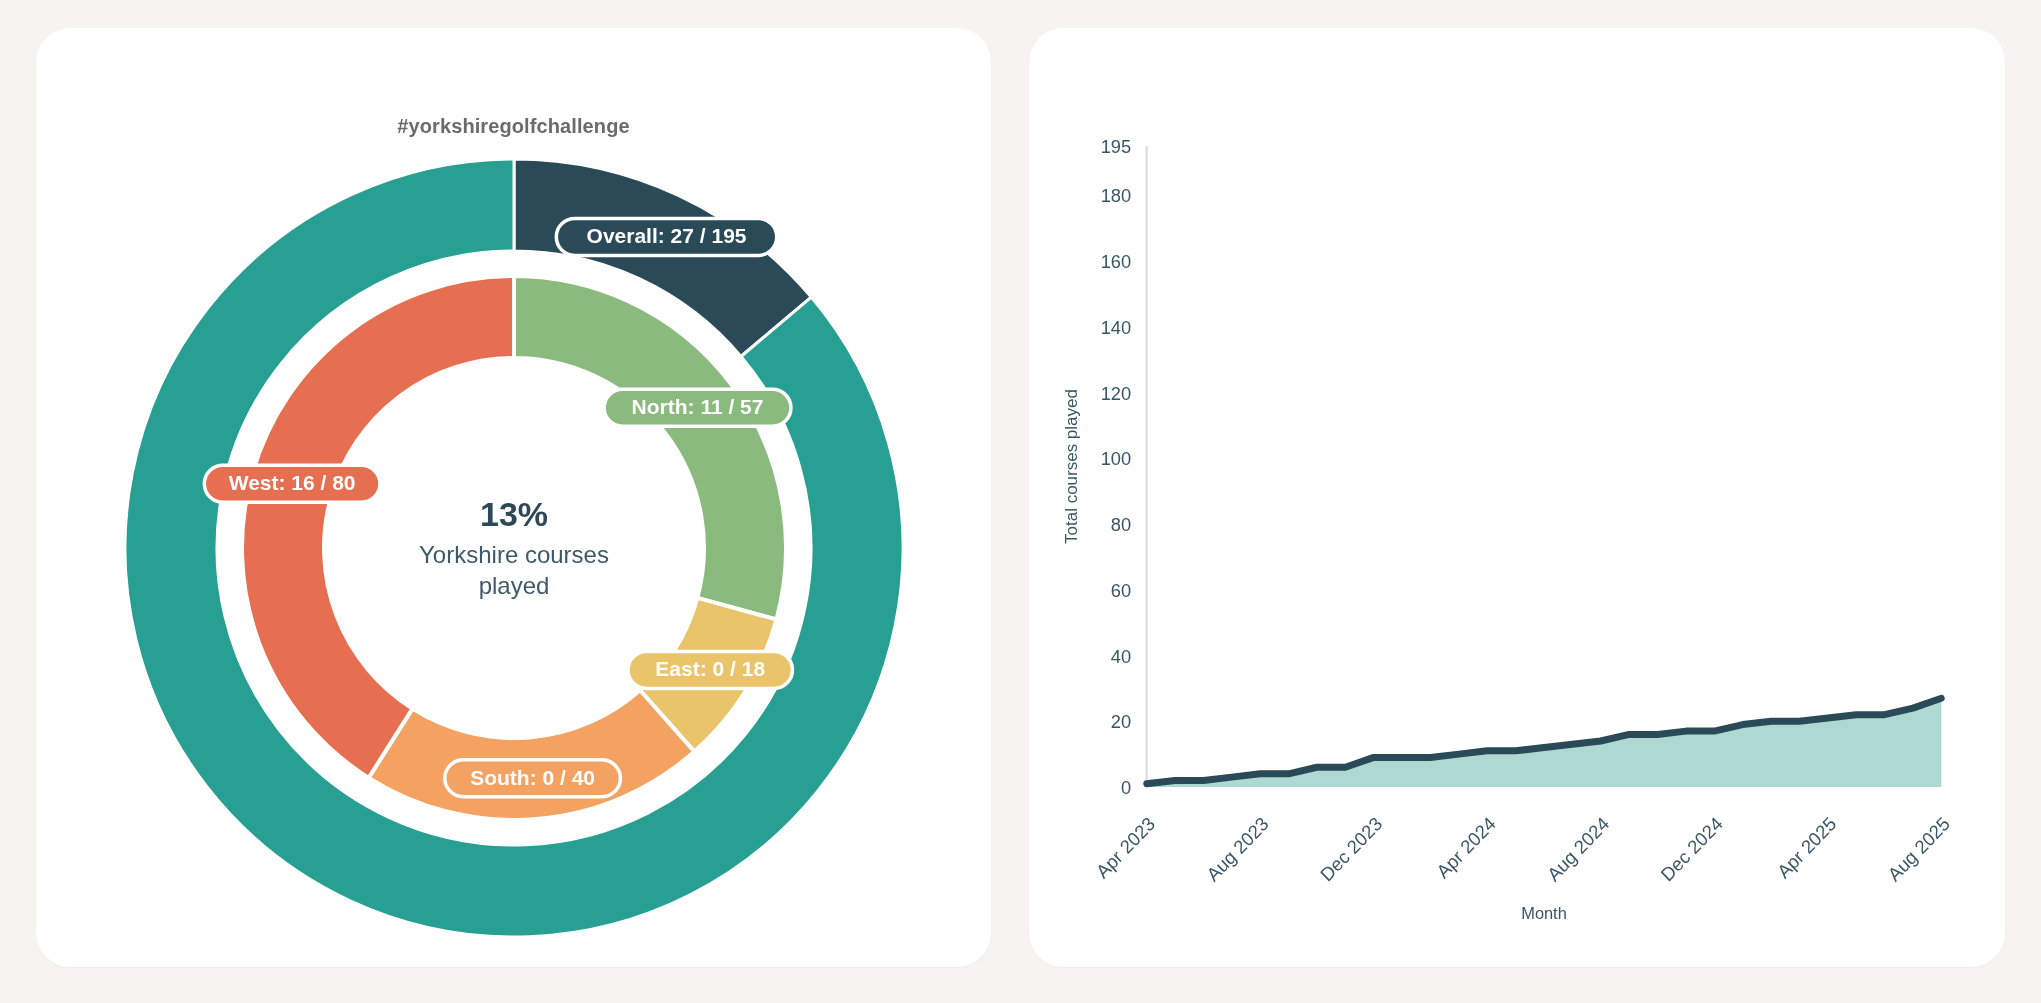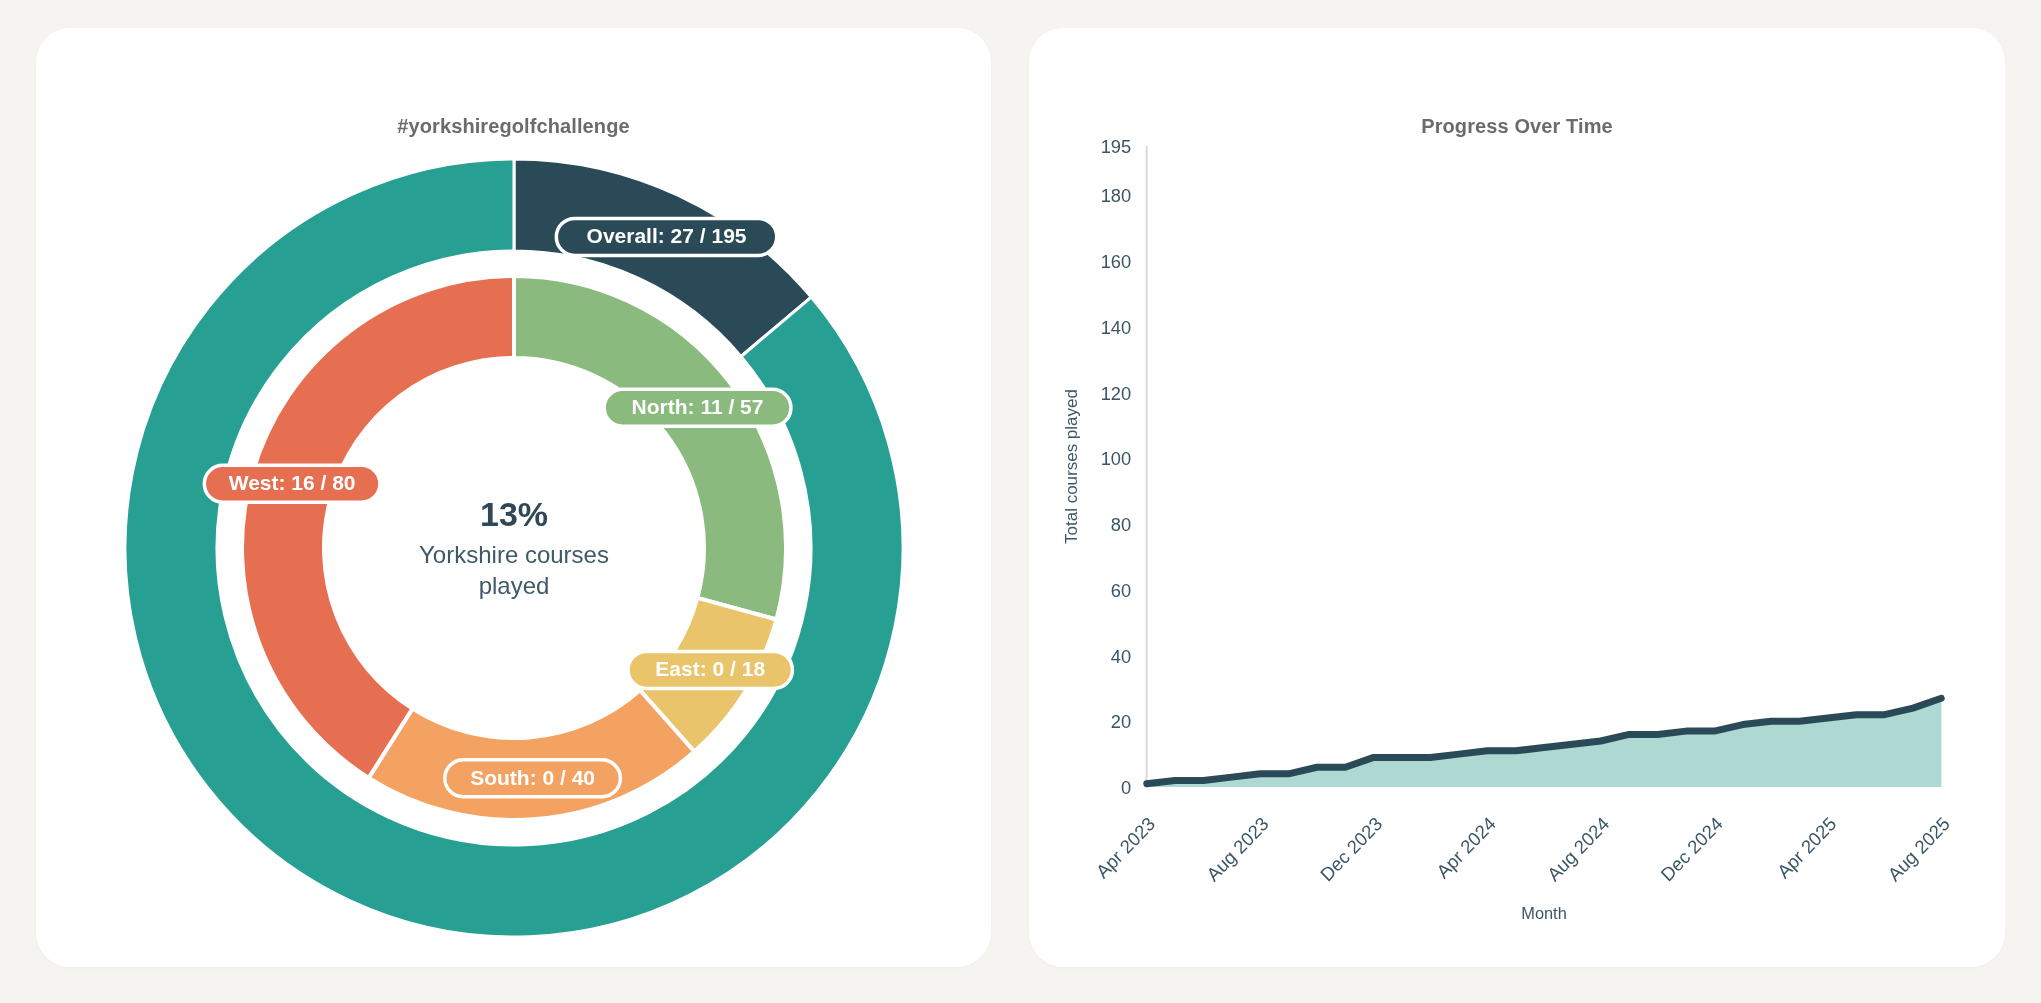--- a/index.html
+++ b/index.html
@@ -124,21 +124,20 @@
             <g>
               <rect x="79.32031621315294" y="306.23176583529965" width="175.6" height="37" rx="18.5" ry="18.5" fill="#e76f51" stroke="#ffffff" stroke-width="3.5"></rect>
               <text x="167.12031621315293" y="325.73176583529965" class="pill-text">West: 16 / 80</text>
             </g>
           </g>
       </svg>
     </div>
   </div>
 
   <div class="card card-right">
-    <div class="chart-title">Progress Over Time</div>
 
     <div class="line-wrap">
       <svg viewBox="0 0 1012 939" preserveAspectRatio="none" xmlns="http://www.w3.org/2000/svg">
         <g id="line-svg">
             <line x1="122" y1="118" x2="122" y2="759" stroke="#d8d8d8" stroke-width="2"></line>
             <text x="106" y="766" text-anchor="end" class="tick-label">0</text>
             <text x="106" y="700.2564102564103" text-anchor="end" class="tick-label">20</text>
             <text x="106" y="634.5128205128206" text-anchor="end" class="tick-label">40</text>
             <text x="106" y="568.7692307692307" text-anchor="end" class="tick-label">60</text>
             <text x="106" y="503.02564102564105" text-anchor="end" class="tick-label">80</text>

